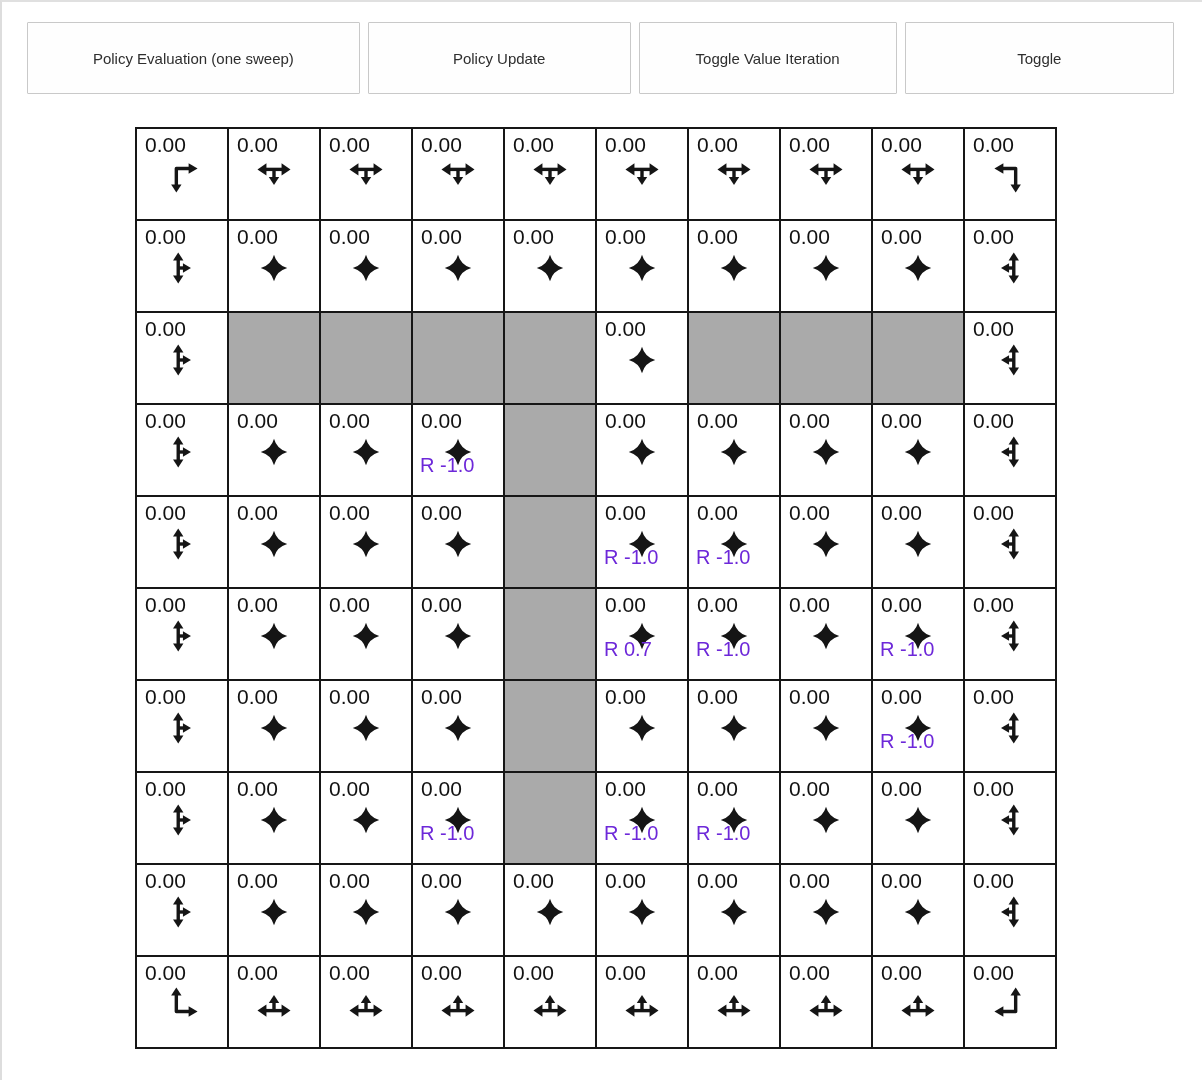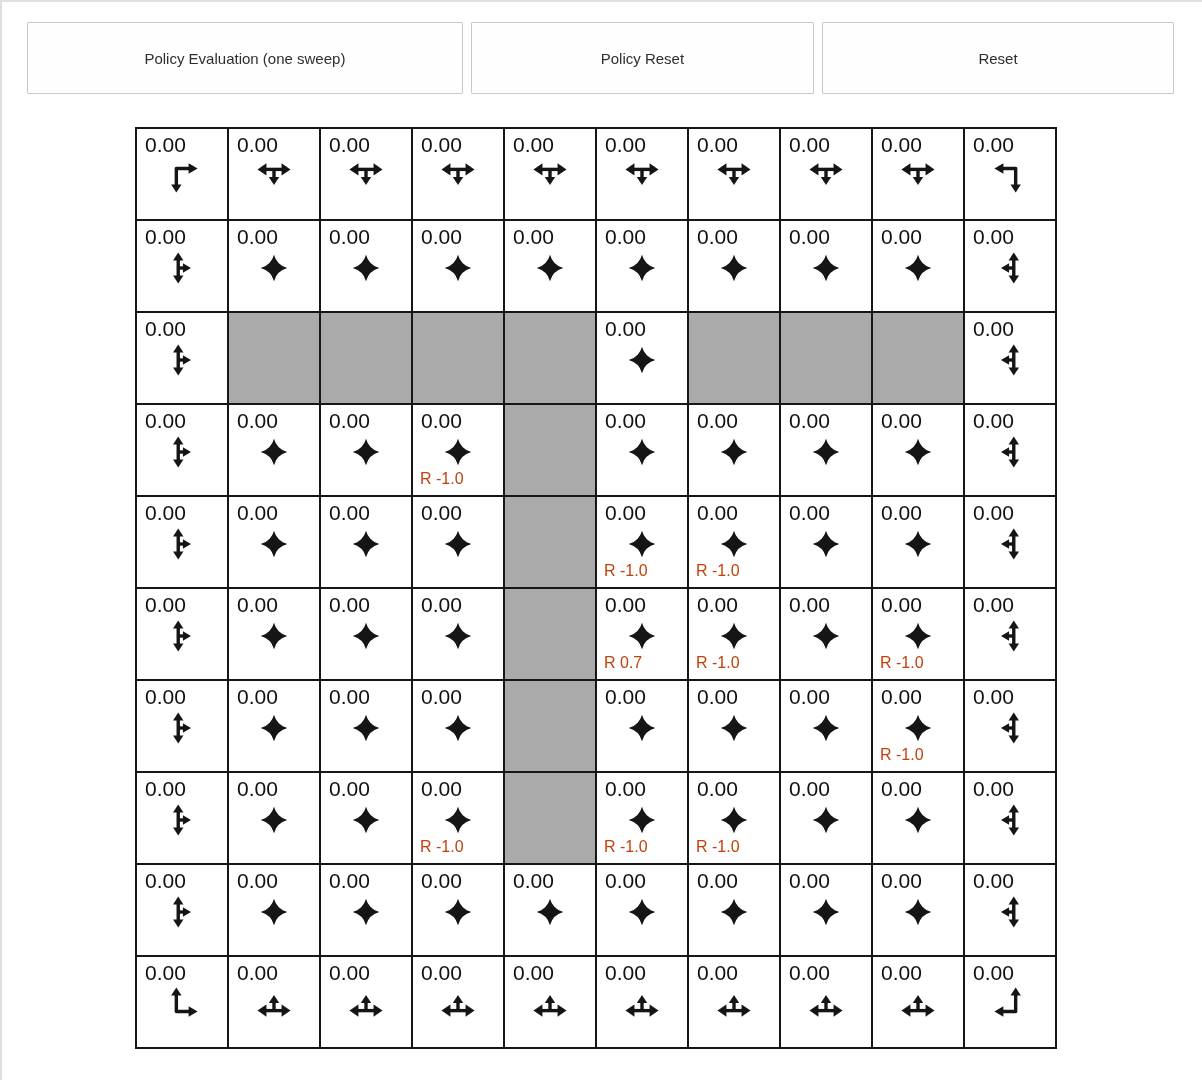--- a/index.html
+++ b/index.html
@@ -19,31 +19,32 @@
   .grid{
     display:grid;grid-template-columns:repeat(10,90px);grid-auto-rows:90px;
     gap:2px;background:var(--grid-line,#161616);border:2px solid var(--grid-line,#161616);
     width:-moz-fit-content;width:fit-content;
   }
   .cell{background:#ffffff;position:relative;}
   .cell.wall{background:var(--wall,#aaaaaa);}
   .val{position:absolute;top:4px;left:8px;font-size:21px;line-height:1.1;color:#111;}
   .arrow{position:absolute;top:30px;left:50%;transform:translateX(-50%);width:34px;height:34px;}
   .arrow svg{display:block;width:34px;height:34px;}
-  .reward{position:absolute;left:7px;bottom:7px;font-size:16px;color:#c2410c;}
+  .reward{position:absolute;left:7px;bottom:18px;font-size:20px;color:#6d28d9;}
 </style>
 </head>
 <body>
 
 <div class="page-edge"></div>
 
 <div class="toolbar">
   <button class="btn b1">Policy Evaluation (one sweep)</button>
-  <button class="btn b2">Policy Reset</button>
-  <button class="btn b4">Reset</button>
+  <button class="btn b2">Policy Update</button>
+  <button class="btn b3">Toggle Value Iteration</button>
+  <button class="btn b4">Toggle</button>
 </div>
 
 <div class="gridwrap">
   <div class="grid">
       <div class="cell">
         <div class="val">0.00</div>
         <div class="arrow">
           <svg viewBox="0 0 36 36" xmlns="http://www.w3.org/2000/svg">
             <path d="M12 28 V10 H26" fill="none" stroke="#151515" stroke-width="3.6" stroke-linejoin="round" stroke-linecap="butt"></path>
             <polygon points="25,4.5 34.5,10 25,15.5" fill="#151515"></polygon>

